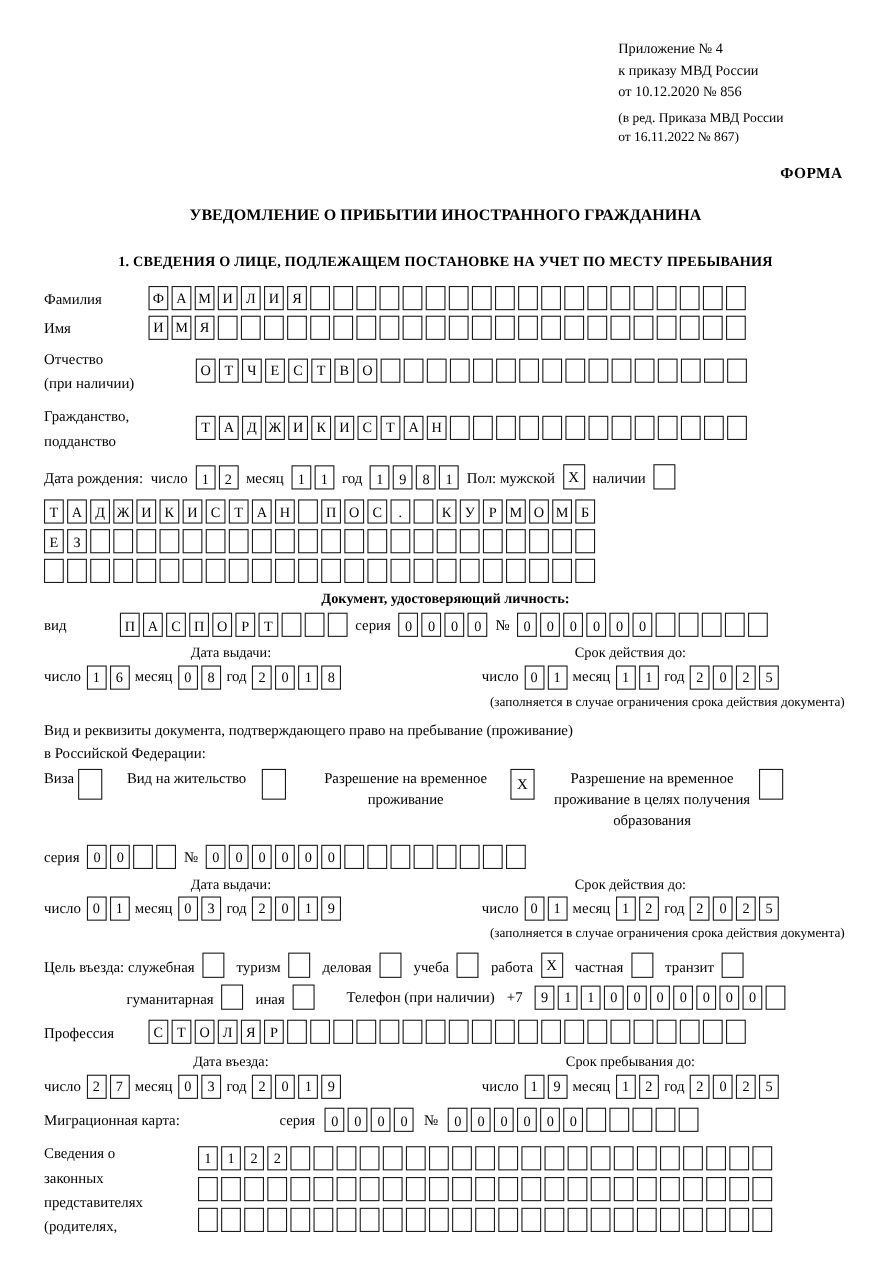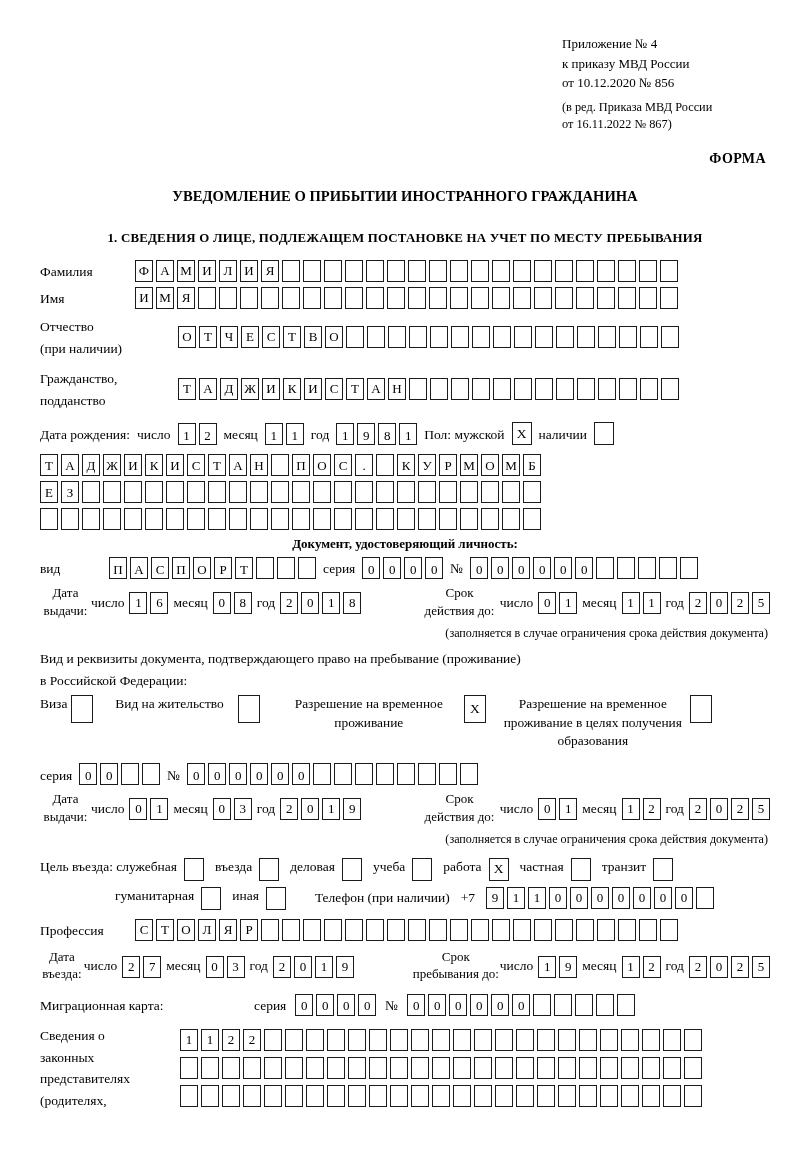--- a/index.html
+++ b/index.html
@@ -38,40 +38,40 @@
   .r-bplace{margin-top:9px}
   .bplace-lbls{width:165px;line-height:1.78;padding-top:2px}
   .stack{display:flex;flex-direction:column;gap:5px}
 
   .doc-heading{text-align:center;font-weight:bold;font-size:13px;margin-top:5px}
   .r-doc{margin-top:4px;column-gap:7px}
   .r-doc span{padding-top:3px}
   .r-doc .lbl-vid{width:62px}
 
   .dates{display:flex;margin-top:5px}
-  .dg{display:flex;flex-direction:row}
+  .dg{display:flex;flex-direction:column}
   .dg-left{width:340px}
   .dg-right{margin-left:58px}
   .dg-head{text-align:center;font-size:13px;margin-bottom:3px}
   .dateline{display:flex;align-items:center;column-gap:5px}
   .restr-note{font-size:12.1px;text-align:right;margin-top:3px;padding-right:2px}
 
   .r-restype{margin-top:9px}
   .r-rf{margin-top:3px}
   .permits{display:flex;align-items:flex-start;margin-top:5px}
   .permit-txt{font-size:13.4px}
   .permit-ctr{text-align:center;line-height:1.4}
   .pm{margin-left:10px}
   .w170{width:178px}
   .w180{width:182px}
 
   .r-series{margin-top:12px;column-gap:7px}
   .r-series span{padding-top:3px}
 
-  .pair{display:inline-flex;align-items:flex-start;column-gap:7px}
+  .pair{display:inline-flex;align-items:flex-end;column-gap:7px}
   .r-purpose{margin-top:10px;column-gap:11px;align-items:center}
   .r-purpose2{margin-top:6px;margin-left:75px;column-gap:11px;align-items:center}
   .tel-lbl{margin-left:18px}
 
   .r-prof{margin-top:9px}
   .entry-dates{margin-top:7px}
   .r-mig{margin-top:8px;column-gap:9px}
   .r-mig .lblcol{width:205px;padding-top:3px}
   .r-mig span{padding-top:3px}
   .r-mig .lblcol{padding-top:3px}
@@ -511,21 +511,21 @@
   </div>
 </div>
 <div class="restr-note">(заполняется в случае ограничения срока действия документа)</div>
 
 <div class="row r-purpose">
   <span class="pair">
     <span>Цель въезда: служебная</span>
     <span class="cbox"></span>
   </span>
   <span class="pair">
-    <span>въезда</span>
+    <span>туризм</span>
     <span class="cbox"></span>
   </span>
   <span class="pair">
     <span>деловая</span>
     <span class="cbox"></span>
   </span>
   <span class="pair">
     <span>учеба</span>
     <span class="cbox"></span>
   </span>

